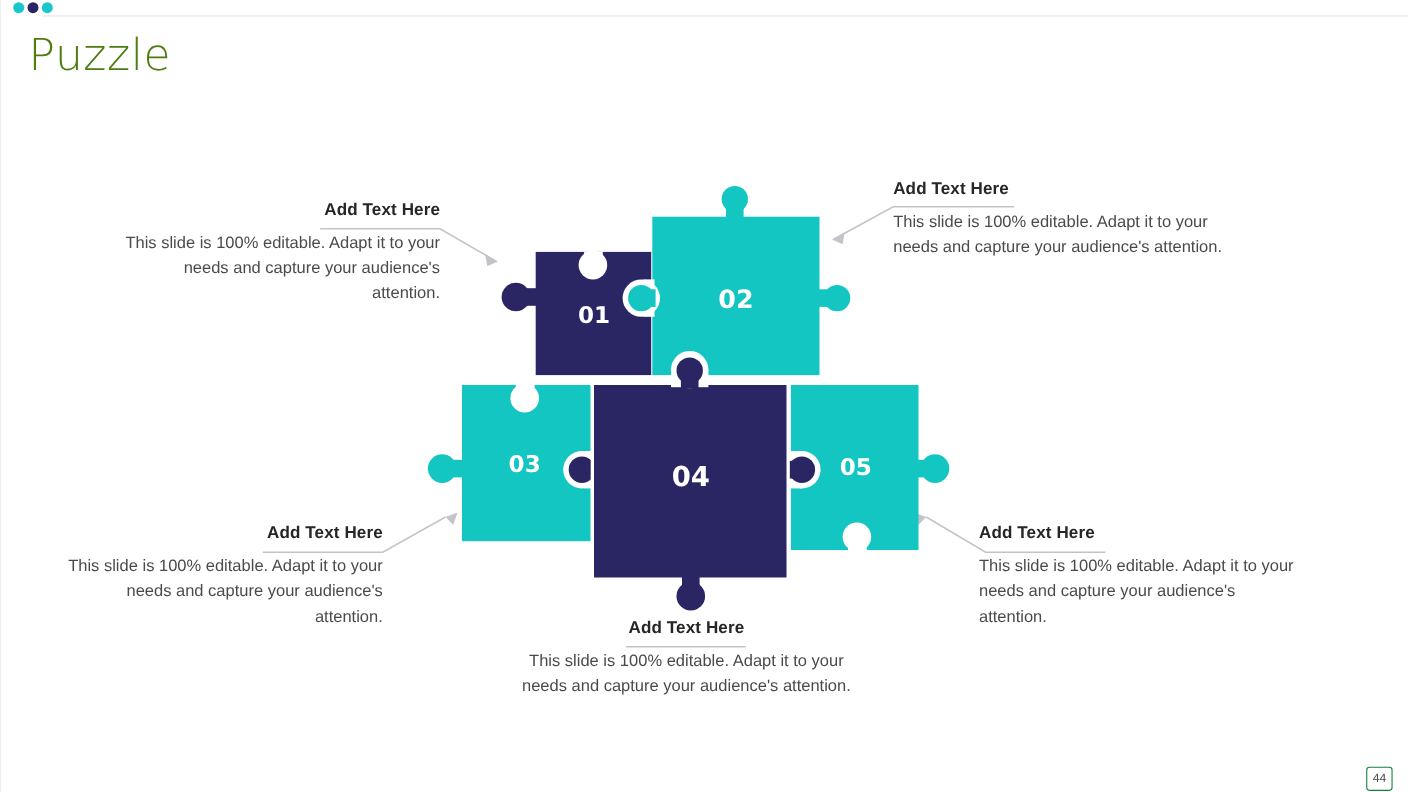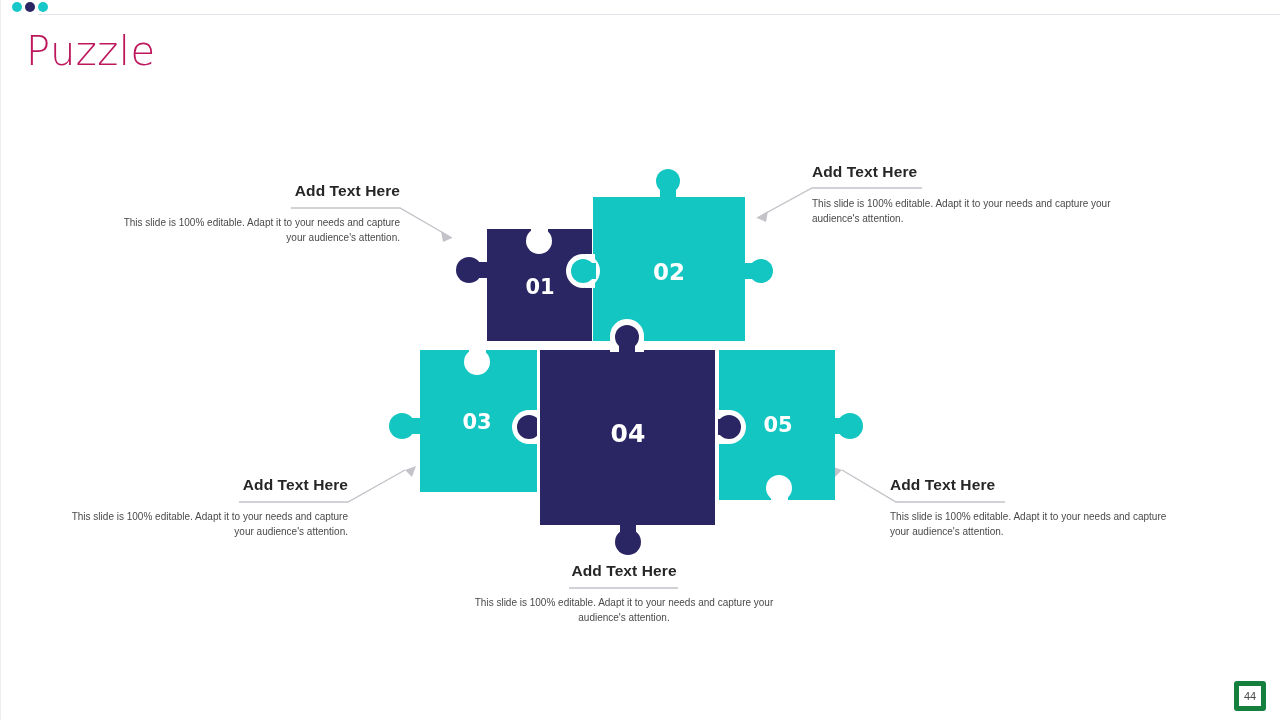--- a/index.html
+++ b/index.html
@@ -49,21 +49,21 @@
   }
 
   
   #page-title {
     position: absolute;
     left: 26px;
     top: 28px;
     font-size: 40px;
     font-weight: 300;
     letter-spacing: 0.5px;
-    color: #be185d;
+    color: #4d7c0f;
     font-family: "DejaVu Sans", sans-serif;
   }
 
   
   #puzzle-stage {
     position: absolute;
     left: 0;
     top: 0;
     width: 1280px;
     height: 720px;
@@ -74,44 +74,44 @@
   .callout { position: absolute; }
   .callout .c-head {
     font-size: 15.5px;
     font-weight: bold;
     color: #262626;
     letter-spacing: 0.1px;
     font-family: Liberation Sans, sans-serif;
     white-space: nowrap;
   }
   .callout .c-body {
-    font-size: 10px;
+    font-size: 15px;
     line-height: 1.52;
     color: #4a4a4a;
-    margin-top: 15px;
+    margin-top: 10px;
     font-family: "Liberation Sans", sans-serif;
   }
   .align-right { text-align: right; }
   .align-left  { text-align: left; }
   .align-center{ text-align: center; }
 
   #callout-01 { left: 108px; top: 182px; width: 292px; }
   #callout-02 { left: 812px; top: 163px; width: 300px; }
   #callout-03 { left: 58px;  top: 476px; width: 290px; }
   #callout-04 { left: 468px; top: 562px; width: 312px; }
   #callout-05 { left: 890px; top: 476px; width: 290px; }
 
   
   #page-number {
     position: absolute;
     right: 14px;
-    bottom: 9px;
+    bottom: 1px;
     width: 22px;
     height: 20px;
-    border: 5px solid #15803d;
+    border: 1px solid #15803d;
     border-radius: 3px;
     font-size: 11px;
     color: #4a4a4a;
     display: flex;
     align-items: center;
     justify-content: center;
     font-family: "Liberation Sans", sans-serif;
   }
 </style>
 </head>

